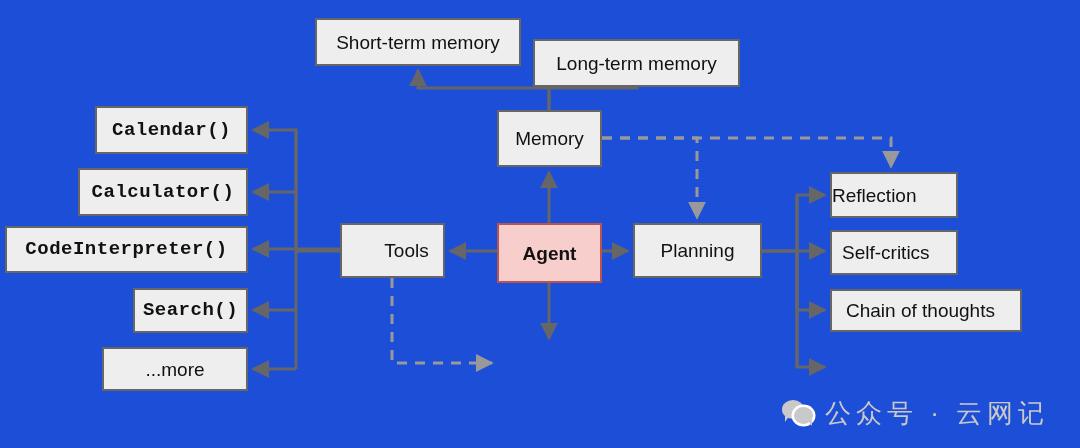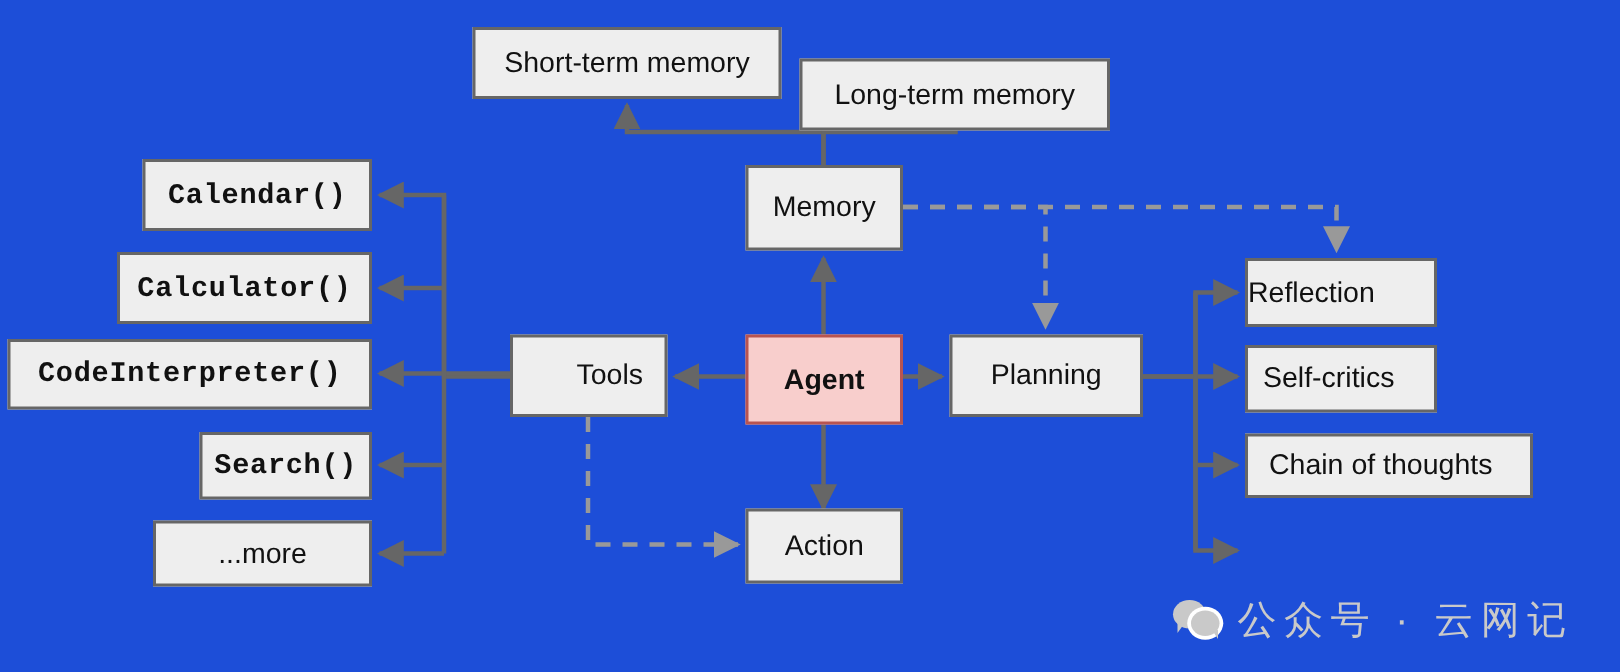--- a/index.html
+++ b/index.html
@@ -165,23 +165,20 @@
   </div>
 
   <div class="node" style="left:340px; top:223px; width:105px; height:55px;padding-left:28px;">
     <span>Tools</span>
   </div>
 
   <div class="node" style="left:633px; top:223px; width:129px; height:55px;">
     <span>Planning</span>
   </div>
 
-  <div class="node" style="left:497px; top:339px; width:105px; height:50px;">
-    <span>Action</span>
-  </div>
 
   <div class="node mono" style="left:95px; top:106px; width:153px; height:48px;">
     <span>Calendar()</span>
   </div>
 
   <div class="node mono" style="left:78px; top:168px; width:170px; height:48px;">
     <span>Calculator()</span>
   </div>
 
   <div class="node mono" style="left:5px; top:226px; width:243px; height:47px;">

